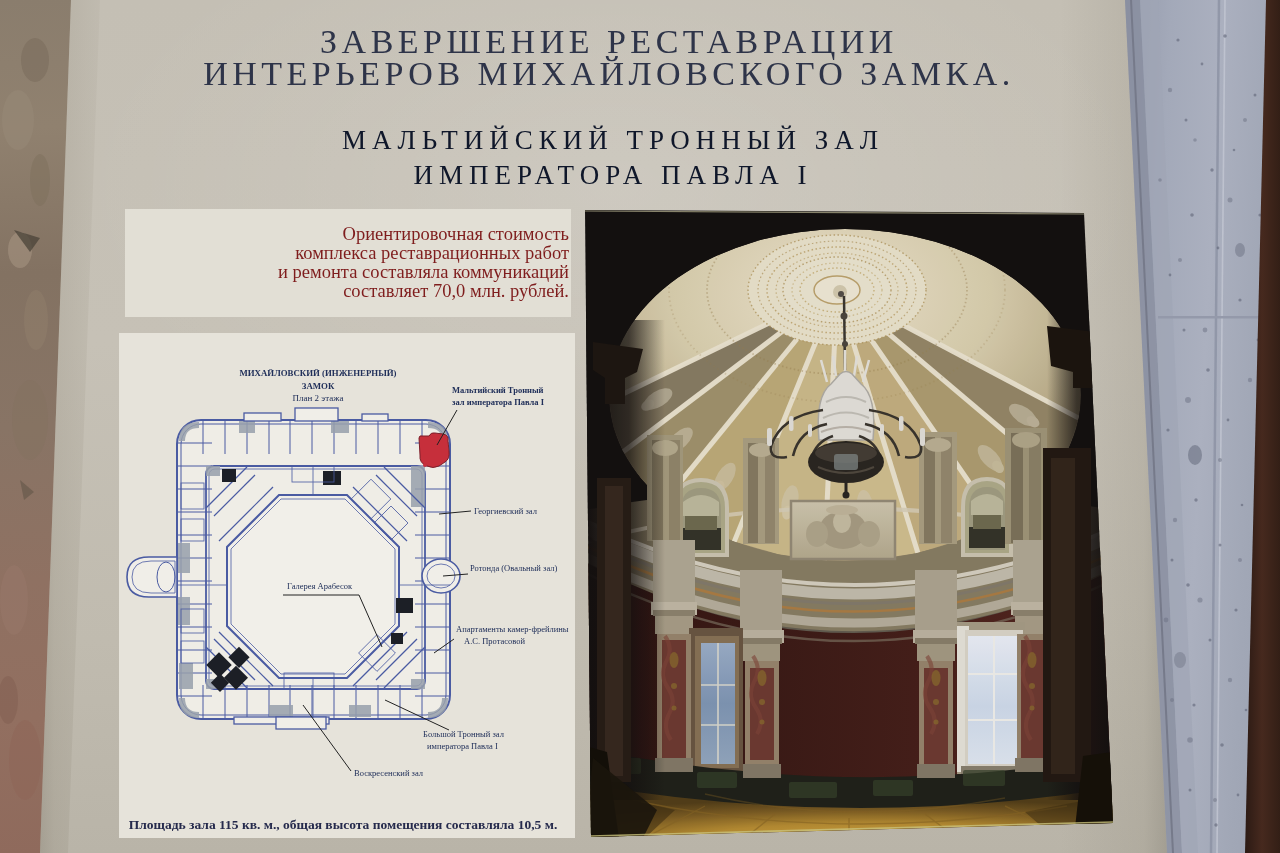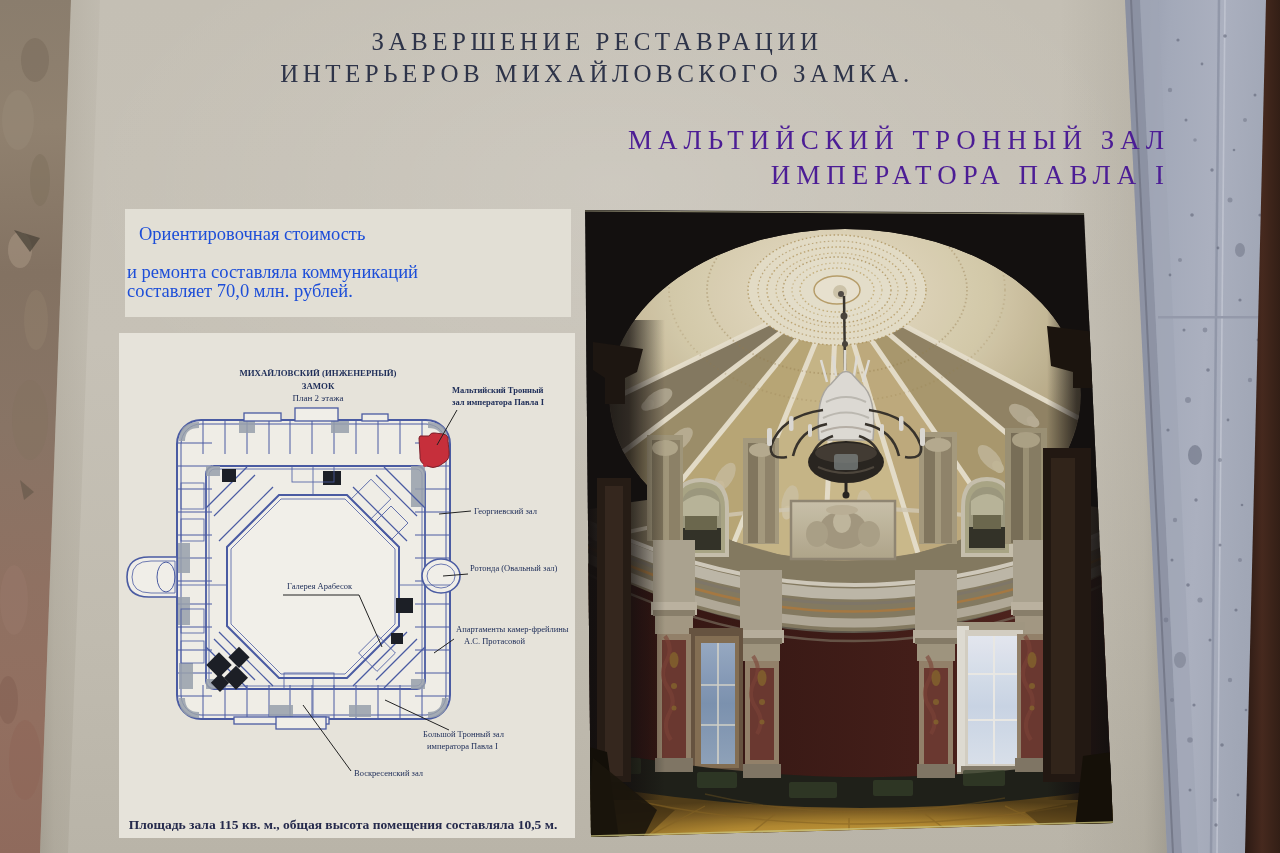--- a/index.html
+++ b/index.html
@@ -108,26 +108,26 @@
 </svg>
 
 <div class="abs" style="left:1240px;top:0;width:40px;height:853px;
 clip-path:polygon(26px 0,40px 0,40px 853px,5px 853px);
 background:linear-gradient(90deg,#241611,#46291e 55%,#331f16);"></div>
 
 <div class="abs" style="left:1060px;top:0;width:120px;height:853px;
 clip-path:polygon(0 0,65px 0,107px 853px,0 853px);
 background:linear-gradient(90deg, rgba(175,170,158,0) 0%, rgba(160,155,142,0.35) 70%, rgba(130,126,115,0.55) 100%);"></div>
 
-<div class="abs" style="left:52px;top:26px;width:1090px;text-align:center;color:#2e3449;font-size:25px;letter-spacing:4.5px;line-height:32px;">ЗАВЕРШЕНИЕ РЕСТАВРАЦИИ<br>ИНТЕРЬЕРОВ МИХАЙЛОВСКОГО ЗАМКА.</div>
-
-<div class="abs" style="left:80px;top:123px;width:1090px;text-align:right;color:#4c1d95;font-size:27px;letter-spacing:6px;line-height:35px;">МАЛЬТИЙСКИЙ ТРОННЫЙ ЗАЛ<br>ИМПЕРАТОРА ПАВЛА I</div>
+<div class="abs" style="left:64px;top:26px;width:1090px;text-align:center;color:#2e3449;font-size:34px;letter-spacing:4.5px;line-height:32px;">ЗАВЕРШЕНИЕ РЕСТАВРАЦИИ<br>ИНТЕРЬЕРОВ МИХАЙЛОВСКОГО ЗАМКА.</div>
+
+<div class="abs" style="left:68px;top:123px;width:1090px;text-align:center;color:#0f172a;font-size:27px;letter-spacing:6px;line-height:35px;">МАЛЬТИЙСКИЙ ТРОННЫЙ ЗАЛ<br>ИМПЕРАТОРА ПАВЛА I</div>
 
 <div class="abs" style="left:125px;top:209px;width:446px;height:108px;background:#e2dfd5;"></div>
-<div class="abs" style="left:139px;top:225px;width:430px;color:#1d4ed8;font-size:18.5px;line-height:19px;">Ориентировочная стоимость<br><br><span style="margin-left:-12px">и ремонта составляла коммуникаций</span><br><span style="margin-left:-12px">составляет 70,0 млн. рублей.</span></div>
+<div class="abs" style="left:139px;top:225px;width:430px;color:#7f1d1d;font-size:18.5px;line-height:19px;text-align:right;">Ориентировочная стоимость<br><span style="margin-left:-12px">комплекса реставрационных работ</span><br><span style="margin-left:-12px">и ремонта составляла коммуникаций</span><br><span style="margin-left:-12px">составляет 70,0 млн. рублей.</span></div>
 
 <div class="abs" style="left:119px;top:333px;width:456px;height:505px;background:#e6e3da;"></div>
 <div id="planbox" class="abs" style="left:119px;top:333px;width:456px;height:427px;">
 <svg width="456" height="505" viewBox="0 0 456 505">
 
 <text x="199" y="43" text-anchor="middle" font-size="8.8" font-weight="bold" fill="#21305a">МИХАЙЛОВСКИЙ (ИНЖЕНЕРНЫЙ)</text>
 <text x="199" y="56" text-anchor="middle" font-size="8.8" font-weight="bold" fill="#21305a">ЗАМОК</text>
 
 <text x="199" y="68" text-anchor="middle" font-size="9" fill="#21305a">План 2 этажа</text>
 <g stroke="#4a5ba2" stroke-width="1.4" fill="none">

